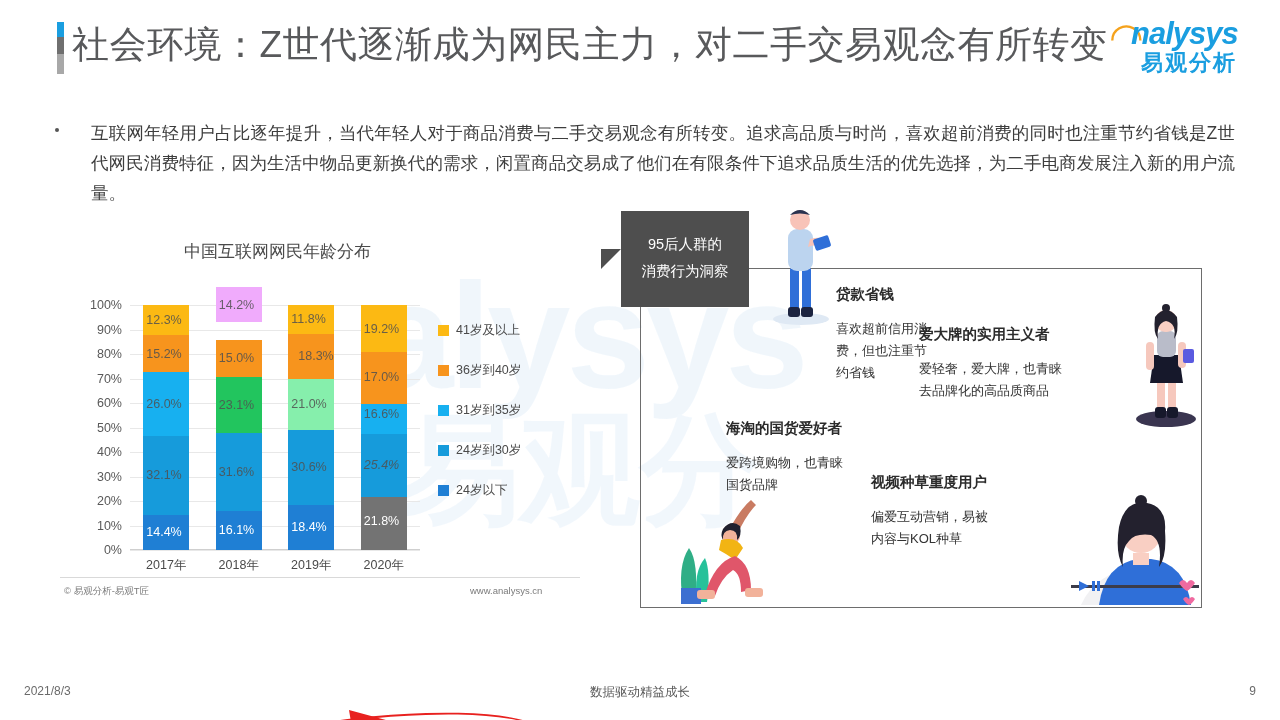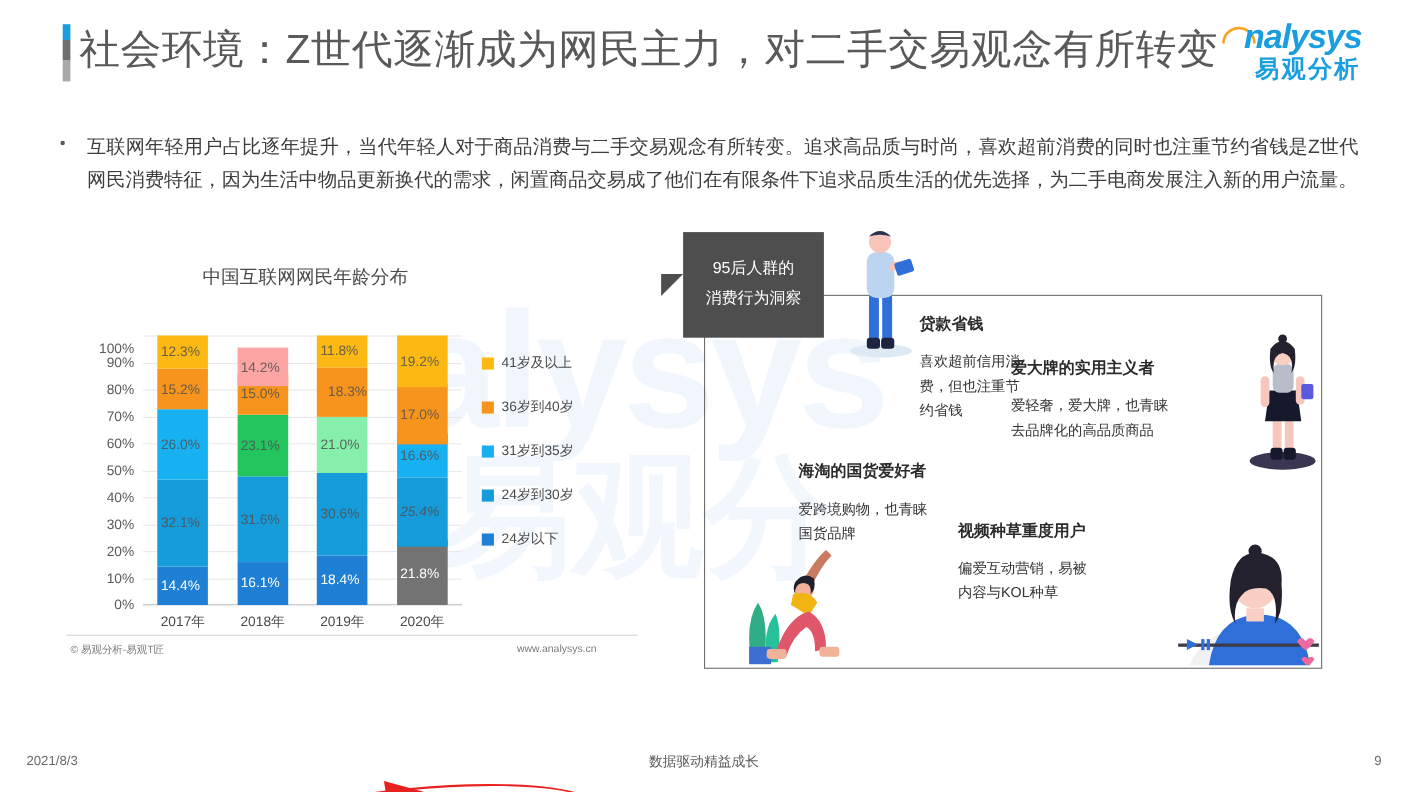--- a/index.html
+++ b/index.html
@@ -31,21 +31,21 @@
     letter-spacing:.5px;white-space:nowrap;font-weight:400;
   }
   
   .logo{position:absolute;right:22px;top:14px;width:165px;height:62px;}
   .logo-swoosh{position:absolute;left:18px;top:0px;font-size:40px;color:#f5a21c;font-weight:bold;}
   .logo-word{position:absolute;left:38px;top:2px;font-size:31px;color:#1a9ee0;font-weight:bold;font-style:italic;letter-spacing:-1px;}
   .logo-cn{position:absolute;left:48px;top:34px;font-size:22px;color:#1a9ee0;font-weight:bold;letter-spacing:2px;}
   
   .bullet-wrap{position:absolute;left:55px;top:118px;width:1180px;}
   .bullet-dot{position:absolute;left:0;top:10px;width:4px;height:4px;border-radius:50%;background:#555;}
-  .bullet-text{margin-left:24px;font-size:17.5px;line-height:30px;color:#3d3d3d;text-align:justify;}
+  .bullet-text{margin-left:36px;font-size:17.5px;line-height:30px;color:#3d3d3d;text-align:justify;}
   
   .chart-panel{position:absolute;left:60px;top:240px;width:560px;height:380px;}
   .chart-title{position:absolute;left:0;top:0;width:435px;text-align:center;font-size:17px;color:#4a4a4a;}
   .plot{position:absolute;left:70px;top:65px;width:290px;height:245px;}
   .ylab{position:absolute;right:100%;margin-right:8px;font-size:12.5px;color:#595959;
         transform:translateY(-50%);white-space:nowrap;}
   .grid-line{position:absolute;left:0;width:290px;height:1px;background:#e8e8e8;}
   .axis-base{position:absolute;left:0;bottom:0;width:290px;height:1px;background:#cfcfcf;}
   .bar{position:absolute;width:46px;bottom:0;height:100%;}
   .seg{position:absolute;left:0;width:100%;display:flex;align-items:center;}
@@ -121,21 +121,21 @@
       <div class="ylab" style="top: 122.5px;">50%</div>
       <div class="grid-line" style="top: 98px;"></div>
       <div class="ylab" style="top: 98px;">60%</div>
       <div class="grid-line" style="top: 73.5px;"></div>
       <div class="ylab" style="top: 73.5px;">70%</div>
       <div class="grid-line" style="top: 49px;"></div>
       <div class="ylab" style="top: 49px;">80%</div>
       <div class="grid-line" style="top: 24.5px;"></div>
       <div class="ylab" style="top: 24.5px;">90%</div>
       <div class="grid-line" style="top: 0px;"></div>
-      <div class="ylab" style="top: 12px; text-align: center;">100%</div>
+      <div class="ylab" style="top: 0px; text-align: center;">100%</div>
       <div class="bar" style="left: 13.25px;">
         <div class="seg" style="bottom: 0px; height: 35.28px; background: rgb(31, 127, 212);">
           <span style="color: rgb(255, 255, 255);">14.4%</span>
         </div>
         <div class="seg" style="bottom: 35.28px; height: 78.645px; background: rgb(22, 155, 219);">
           <span style="color: rgba(80, 80, 80, 0.85);">32.1%</span>
         </div>
         <div class="seg" style="bottom: 113.925px; height: 63.7px; background: rgb(23, 176, 240);">
           <span style="color: rgba(80, 80, 80, 0.85);">26.0%</span>
         </div>
@@ -153,21 +153,21 @@
         </div>
         <div class="seg" style="bottom: 39.445px; height: 77.42px; background: rgb(22, 155, 219);">
           <span style="color: rgba(80, 80, 80, 0.85);">31.6%</span>
         </div>
         <div class="seg" style="bottom: 116.865px; height: 56.595px; background: #22c55e;">
           <span style="color: rgba(80, 80, 80, 0.85);">23.1%</span>
         </div>
         <div class="seg" style="bottom: 173.46px; height: 36.75px; background: rgb(247, 148, 29);">
           <span style="color: rgba(80, 80, 80, 0.85);">15.0%</span>
         </div>
-        <div class="seg" style="bottom: 199px; height: 34.79px; background: #fca5a5;">
+        <div class="seg" style="bottom: 228px; height: 34.79px; background: #f0abfc;">
           <span style="color: rgba(80, 80, 80, 0.85);">14.2%</span>
         </div>
       </div>
       <div class="xlab" style="left: 73.75px;">2018年</div>
       <div class="bar" style="left: 158.25px;">
         <div class="seg" style="bottom: 0px; height: 45.08px; background: rgb(31, 127, 212);">
           <span style="color: rgb(255, 255, 255);">18.4%</span>
         </div>
         <div class="seg" style="bottom: 45.08px; height: 74.97px; background: rgb(22, 155, 219);">
           <span style="color: rgba(80, 80, 80, 0.85);">30.6%</span>

